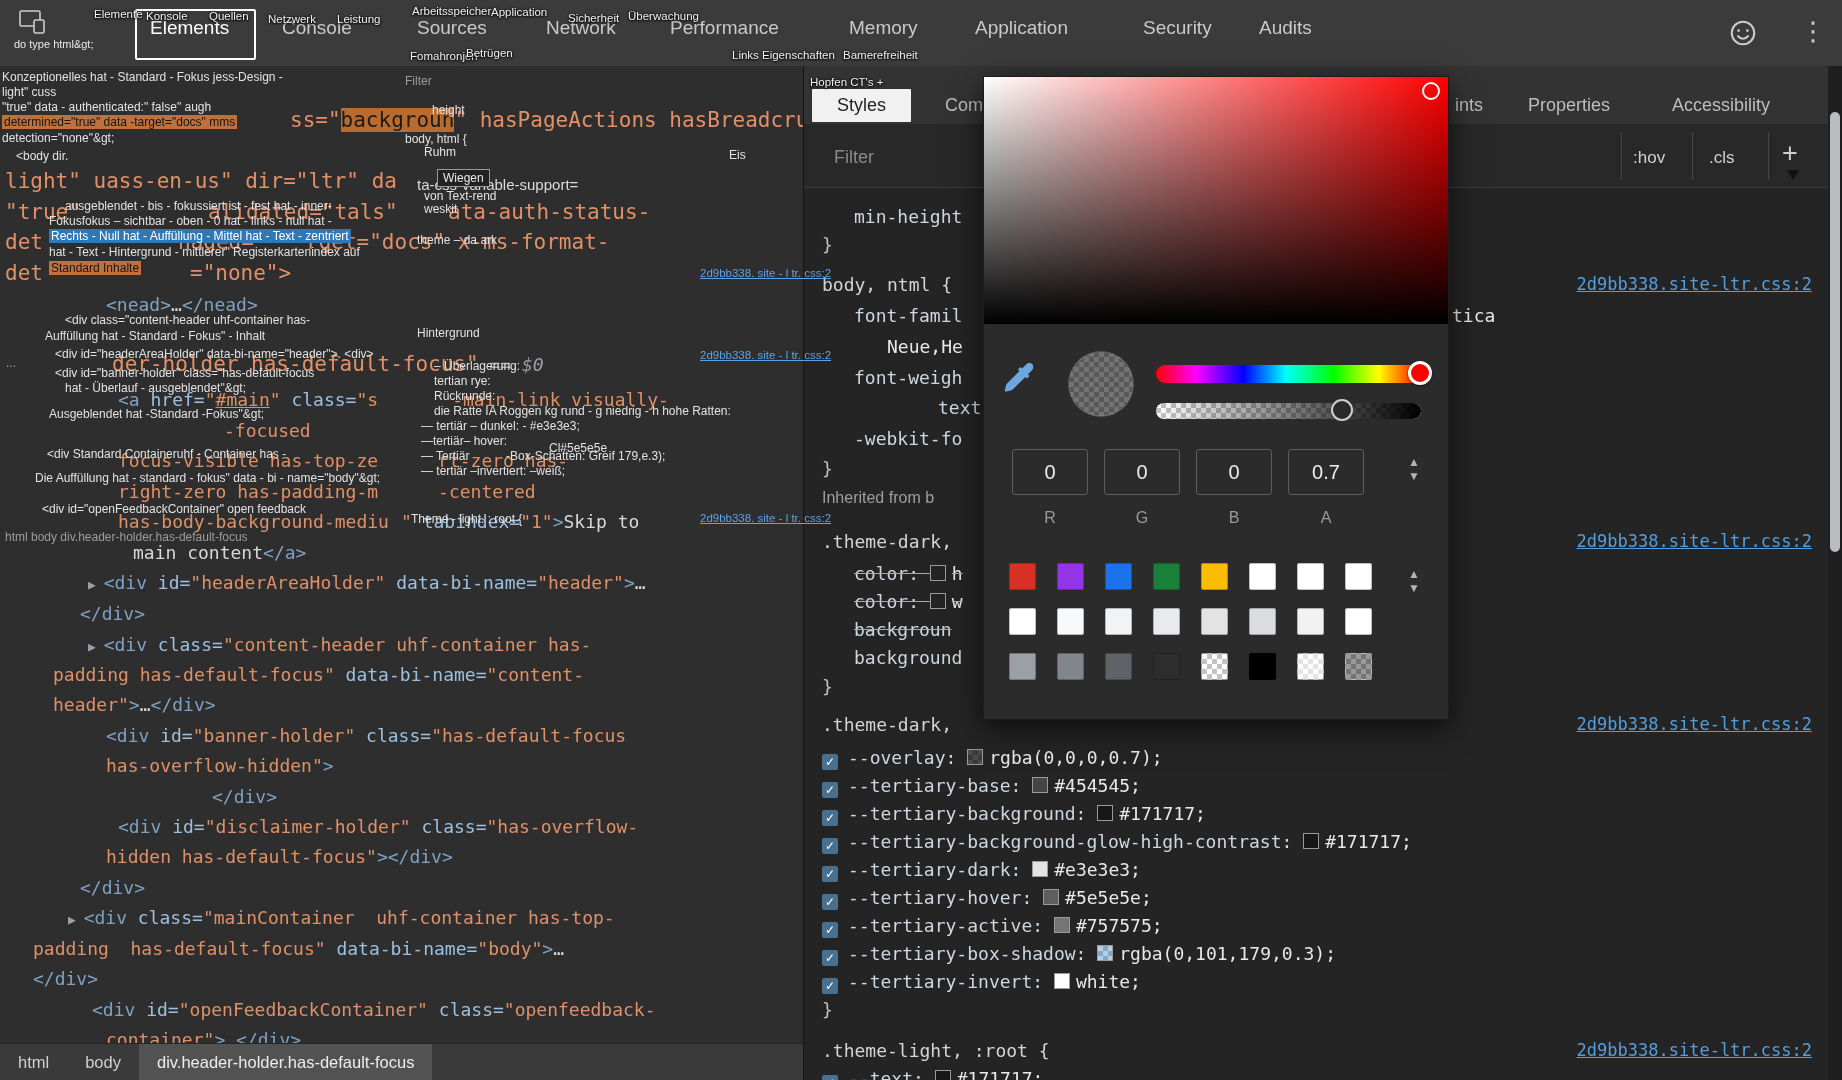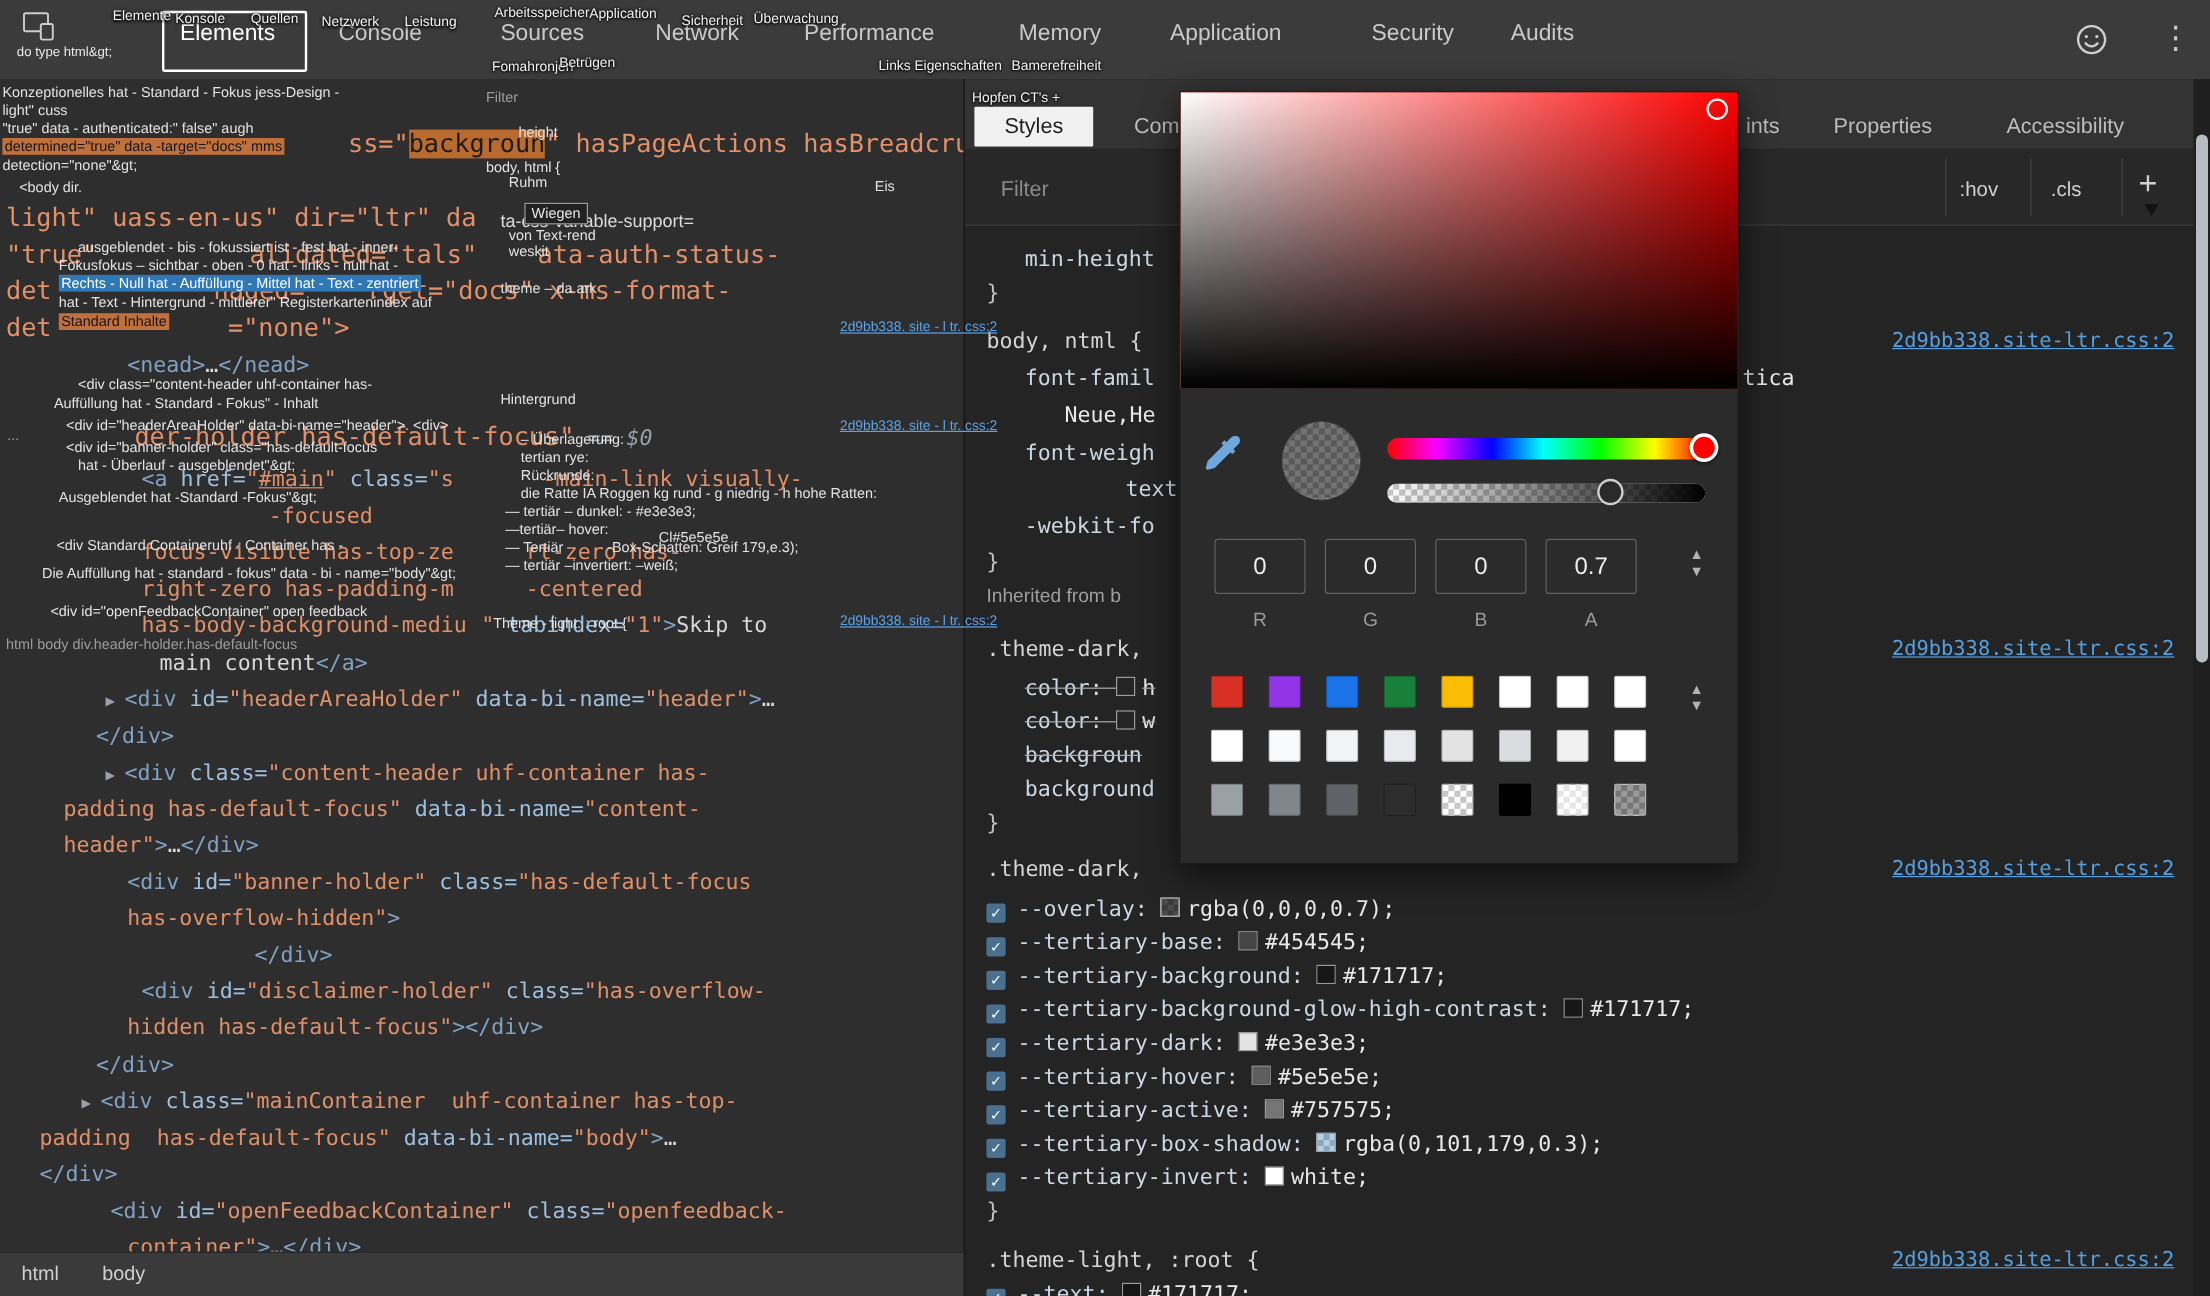--- a/index.html
+++ b/index.html
@@ -273,20 +273,21 @@
       <div class="frag" style="left: 506px; top: 449px;">-Box-Schatten: Greif 179,e.3);</div>
       <div class="frag" style="left: 421px; top: 464px;">— tertiär –invertiert: –weiß;</div>
       <div class="frag" style="left: 411px; top: 512px;">Theme - light. : root {</div>
       <div class="frag link" style="left: 700px; top: 512px;">2d9bb338. site - l tr. css:2</div>
     </div>
 
   <div class="crumbbar">
     <div id="crumbs" style="display:flex">
         <div class="crumb">html</div>
         <div class="crumb">body</div>
+        <div class="crumb sel">div.header-holder.has-default-focus</div>
       </div>
   </div>
 
   <div class="sb-track"></div>
   <div class="sb-thumb"></div>
 
   <div class="picker">
     <div class="cp-grad">
       <div class="cp-ring"></div>
     </div>

